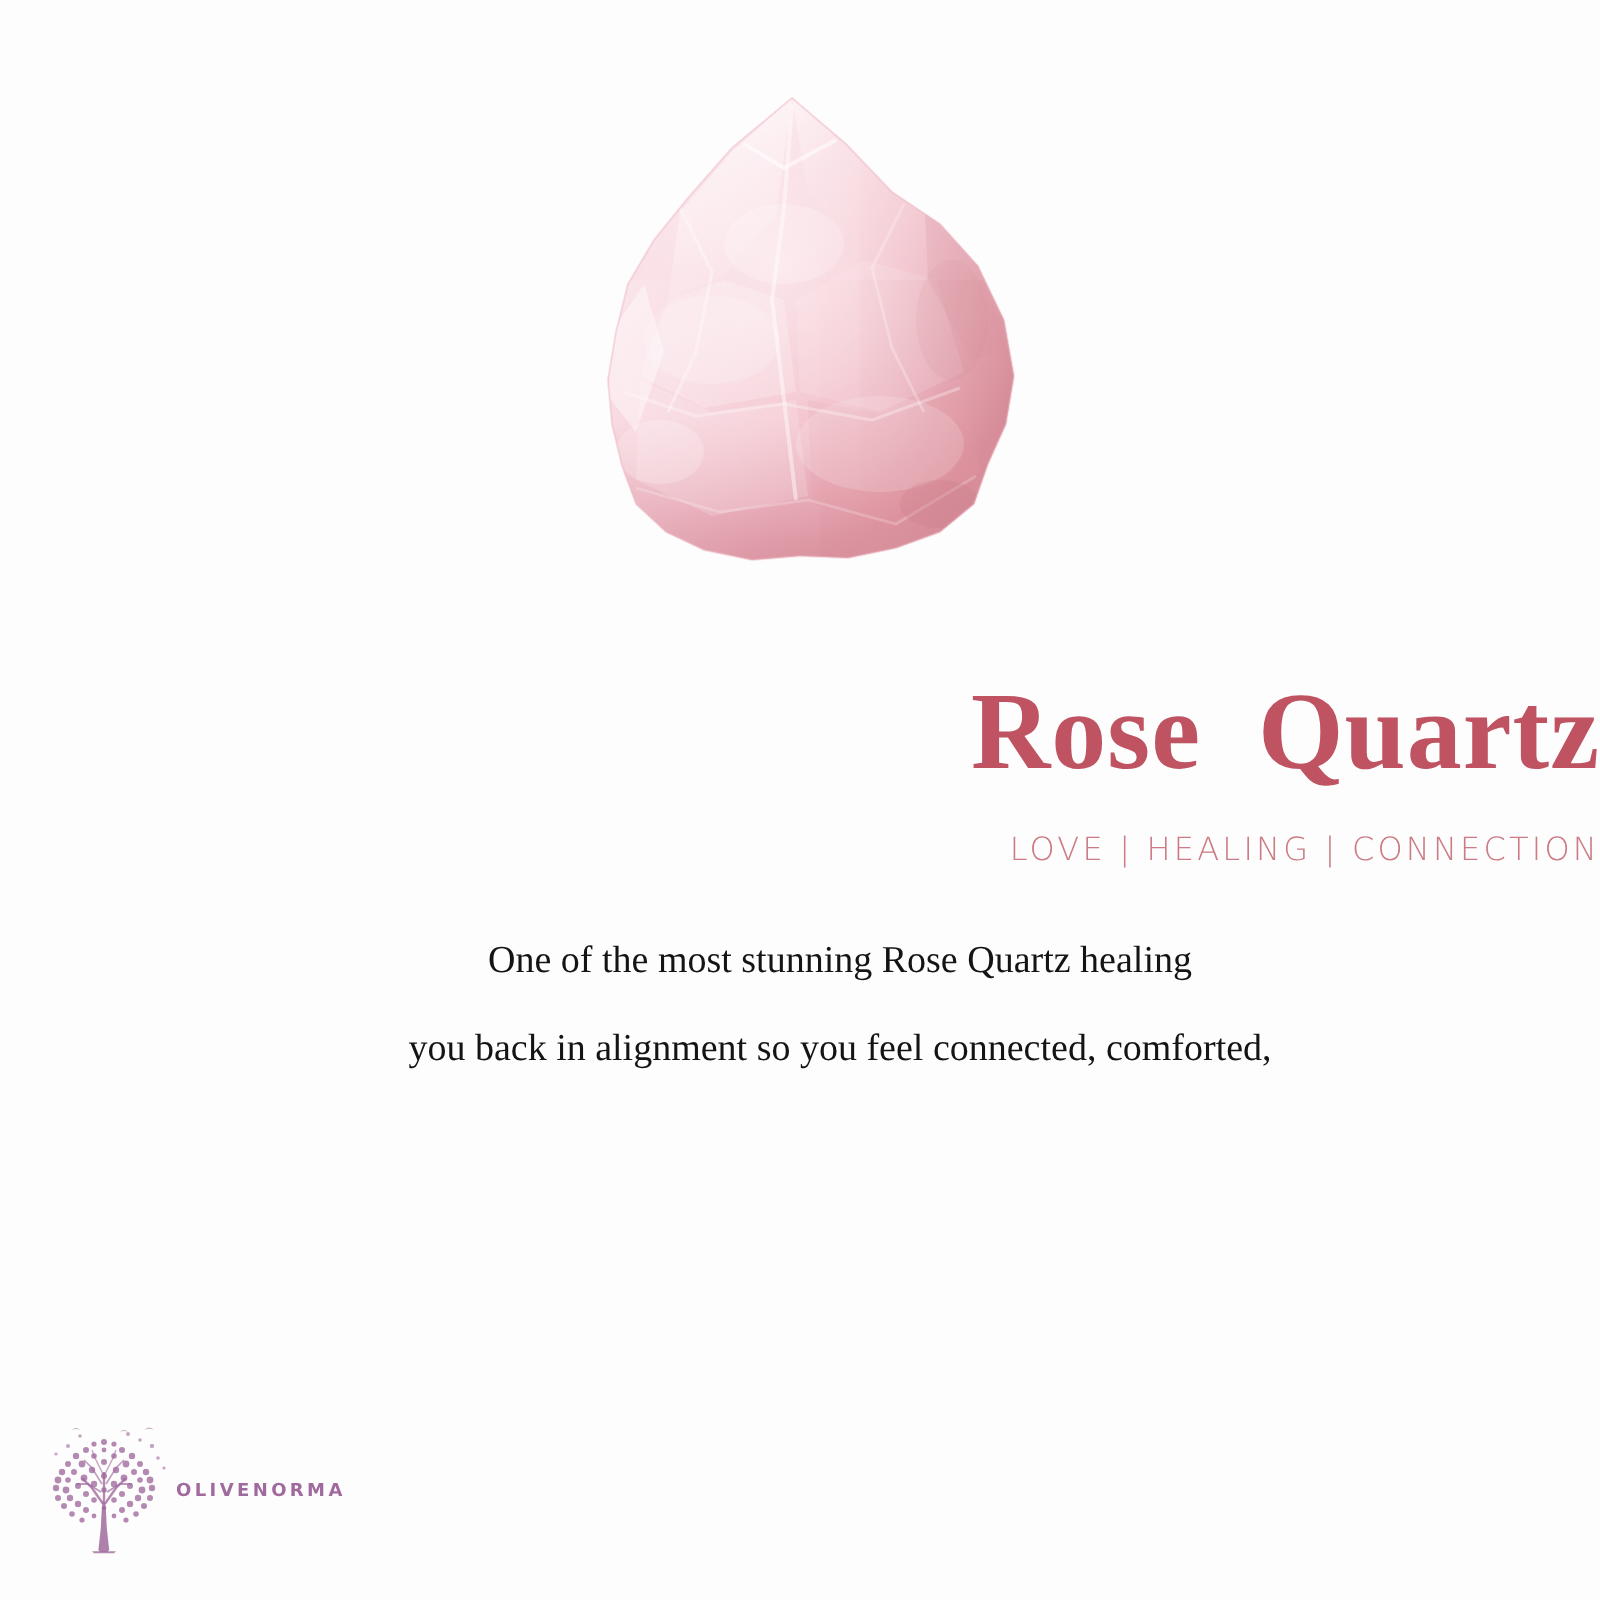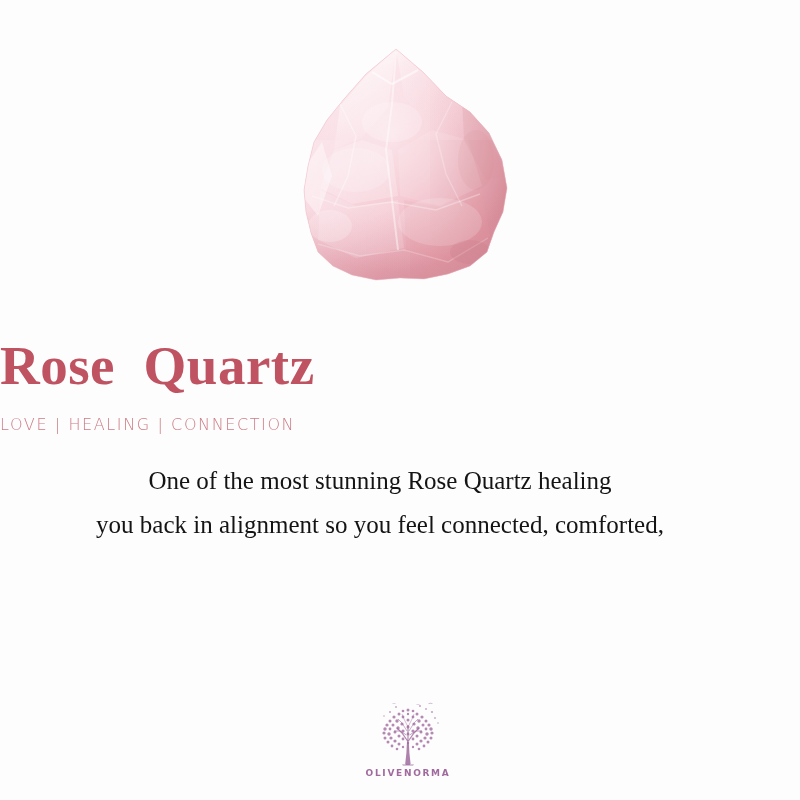--- a/index.html
+++ b/index.html
@@ -13,21 +13,21 @@
     font-family: "Liberation Sans", sans-serif;
     overflow: hidden;
   }
   .card {
     position: relative;
     width: 800px;
     height: 800px;
     background: #fdfdfd;
     display: flex;
     flex-direction: column;
-    align-items: flex-start;
+    align-items: flex-end;
   }
 
   
   .crystal-area {
     position: relative;
     width: 800px;
     height: 300px;
     flex: 0 0 auto;
   }
   .crystal-svg {
@@ -60,40 +60,40 @@
     color: #cc7b84;
     letter-spacing: 1.6px;
     text-align: center;
     margin: 22px 0 0 0;
     white-space: pre;
   }
 
   
   .body-text {
     font-family: "Liberation Serif", "DejaVu Serif", serif;
-    font-size: 25px;
+    font-size: 19px;
     line-height: 44px;
     color: #141414;
     text-align: center;
     margin: 25px 0 0 0;
     width: 760px;
   }
   .body-line {
     display: block;
     white-space: pre;
   }
 
   
   .logo {
     position: absolute;
     left: 16px;
     right: 0;
     bottom: 22px;
     display: flex;
-    flex-direction: column;
+    flex-direction: row;
     align-items: center;
   }
   .logo-mark {
     display: block;
     width: 72px;
     height: 66px;
   }
   .logo-word {
     font-family: "DejaVu Sans", "Liberation Sans", sans-serif;
     font-size: 9px;

